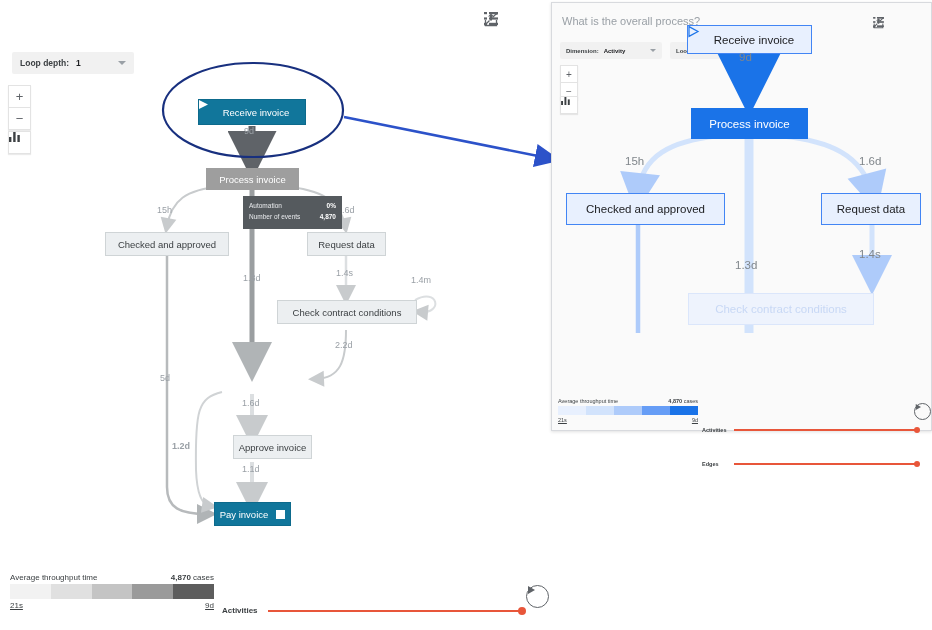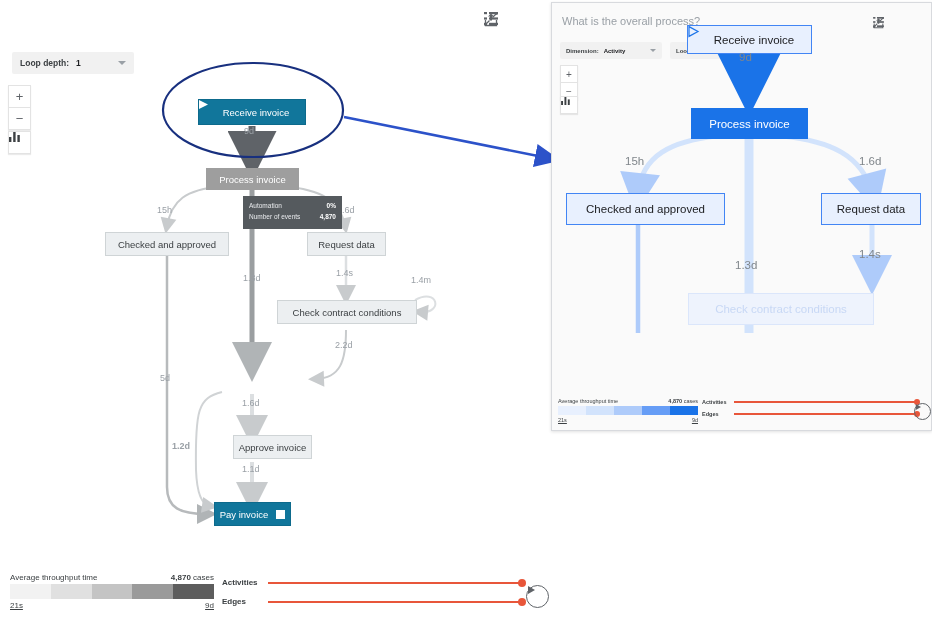--- a/index.html
+++ b/index.html
@@ -41,21 +41,21 @@
   #tip .row{display:flex;justify-content:space-between;line-height:11px;}
   #tip b{color:#ffffff;}
 
   
   .legend{position:absolute;font-size:8px;color:#3c4043;}
   .lg-top{display:flex;justify-content:space-between;margin-bottom:2px;}
   .lg-bot{display:flex;justify-content:space-between;margin-top:2px;text-decoration:underline;}
   .grad{height:15px;display:flex;}
   .grad span{flex:1;}
   .sliders{position:absolute;font-size:8px;color:#3c4043;}
-  .srow{display:flex;align-items:center;gap:4px;margin-bottom:10px;}
+  .srow{display:flex;align-items:center;gap:4px;margin-bottom:10px;margin-top:28px;}
   .srow .lab{width:42px;font-weight:bold;}
   .track{position:relative;height:2px;background:#e8563a;}
   .knob{position:absolute;right:-4px;top:-3px;width:8px;height:8px;border-radius:50%;
         background:#e8563a;}
   .playbtn{width:21px;height:21px;border-radius:50%;border:1.4px solid #5f6368;
            display:flex;align-items:center;justify-content:center;}
 
   
   #right{left:551px;top:2px;width:379px;height:427px;border:1px solid #d8dade;
          background:#fafafa;box-shadow:0 1px 3px rgba(0,0,0,.12);}

